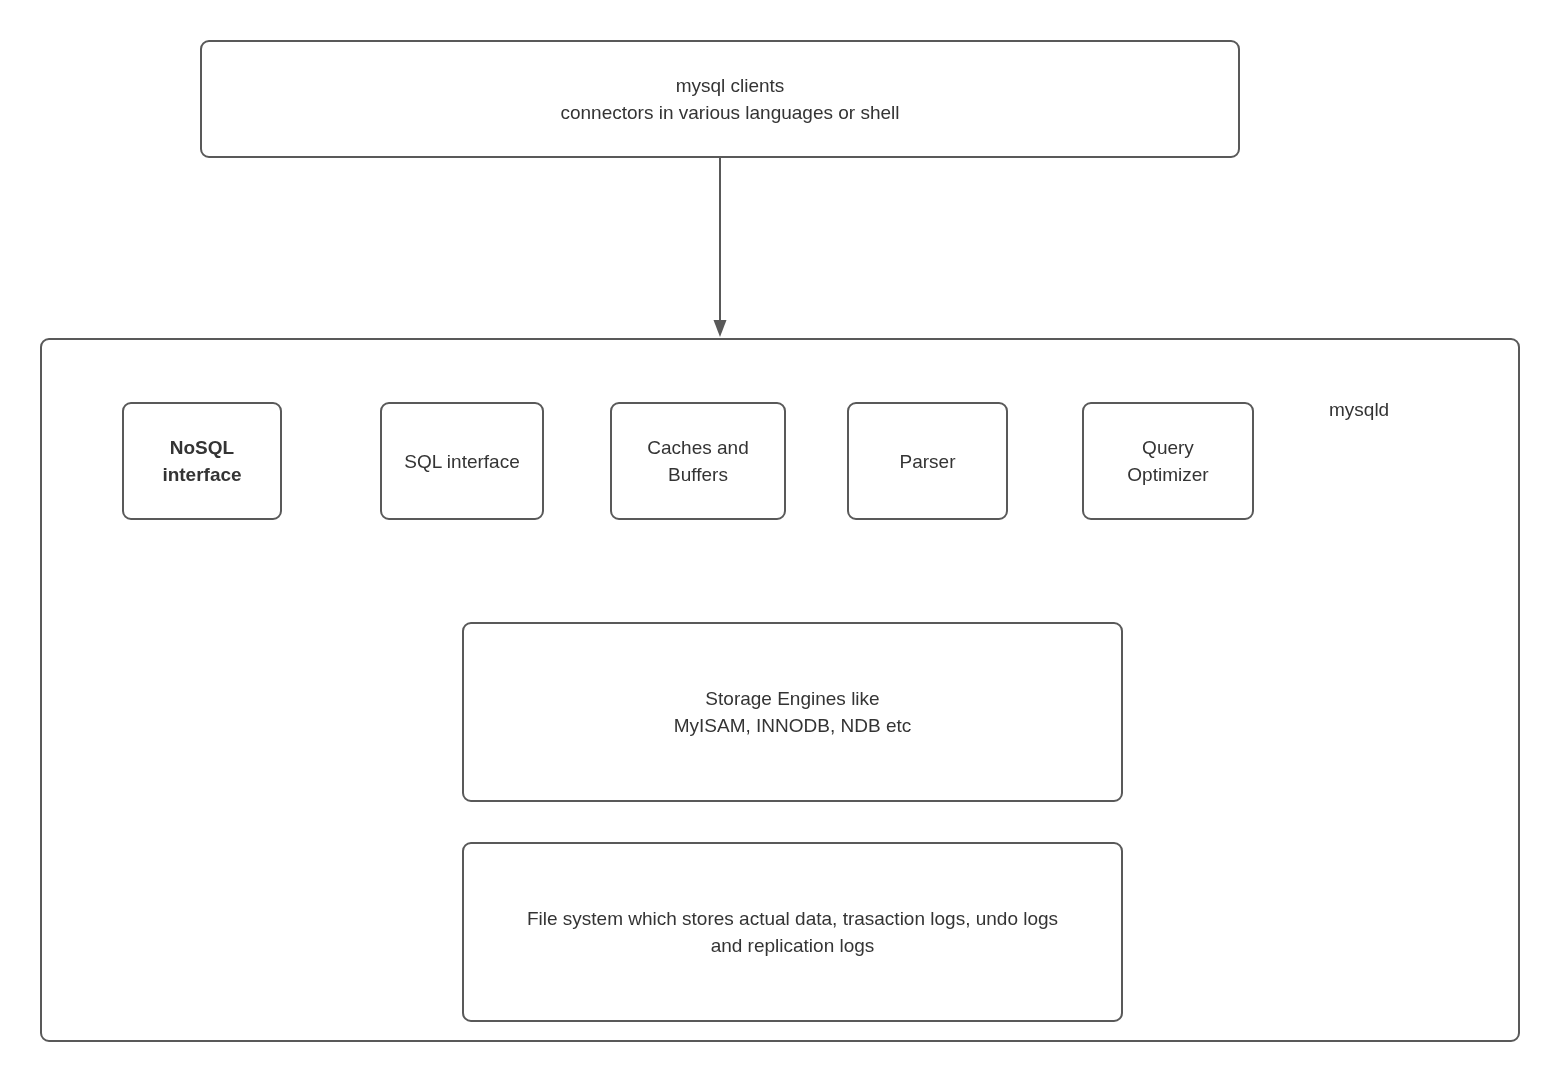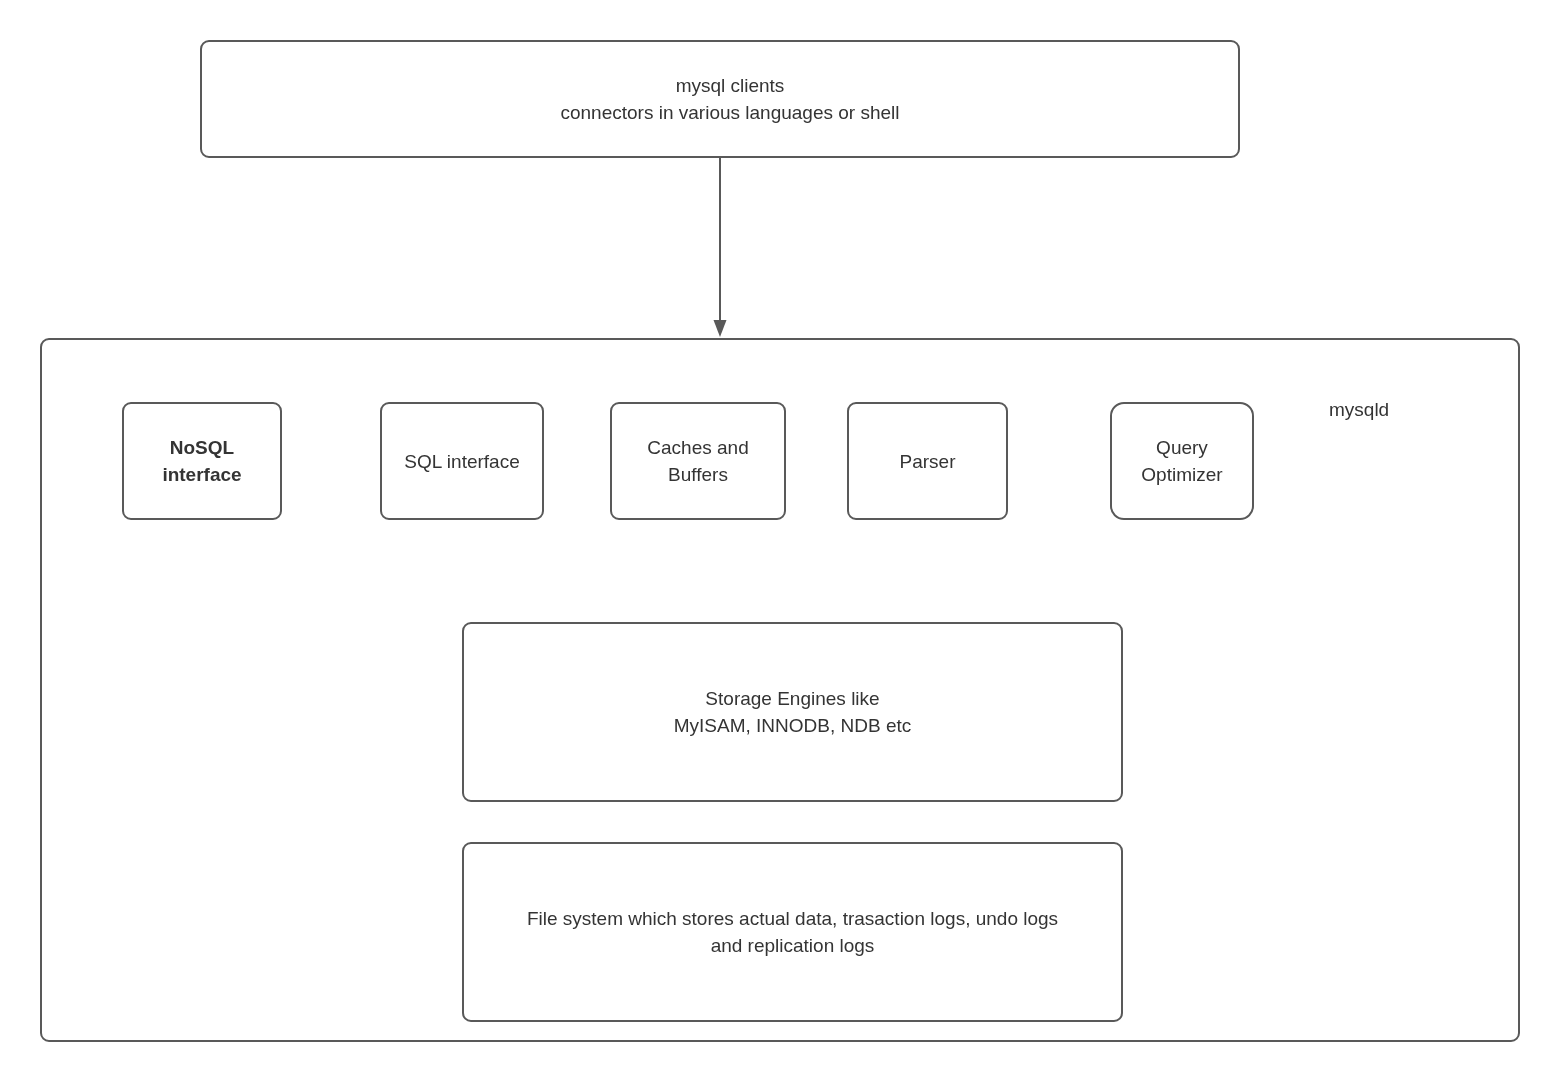--- a/index.html
+++ b/index.html
@@ -45,21 +45,21 @@
     left: 1287px; top: 56px;
     font-size: 19px;
     line-height: 27px;
     color: #343434;
   }
   .comp { top: 62px; height: 118px; }
   .comp-0 { left: 80px;   width: 160px; font-weight: bold; }
   .comp-1 { left: 338px;  width: 164px; }
   .comp-2 { left: 568px;  width: 176px; }
   .comp-3 { left: 805px;  width: 161px; }
-  .comp-4 { left: 1068px; width: 144px; border-radius: 14px; }
+  .comp-4 { left: 1040px; width: 172px; }
   .storage-box {
     left: 420px; top: 282px;
     width: 661px; height: 180px;
   }
   .file-box {
     left: 420px; top: 502px;
     width: 661px; height: 180px;
   }
   .flow-arrow {
     position: absolute;

